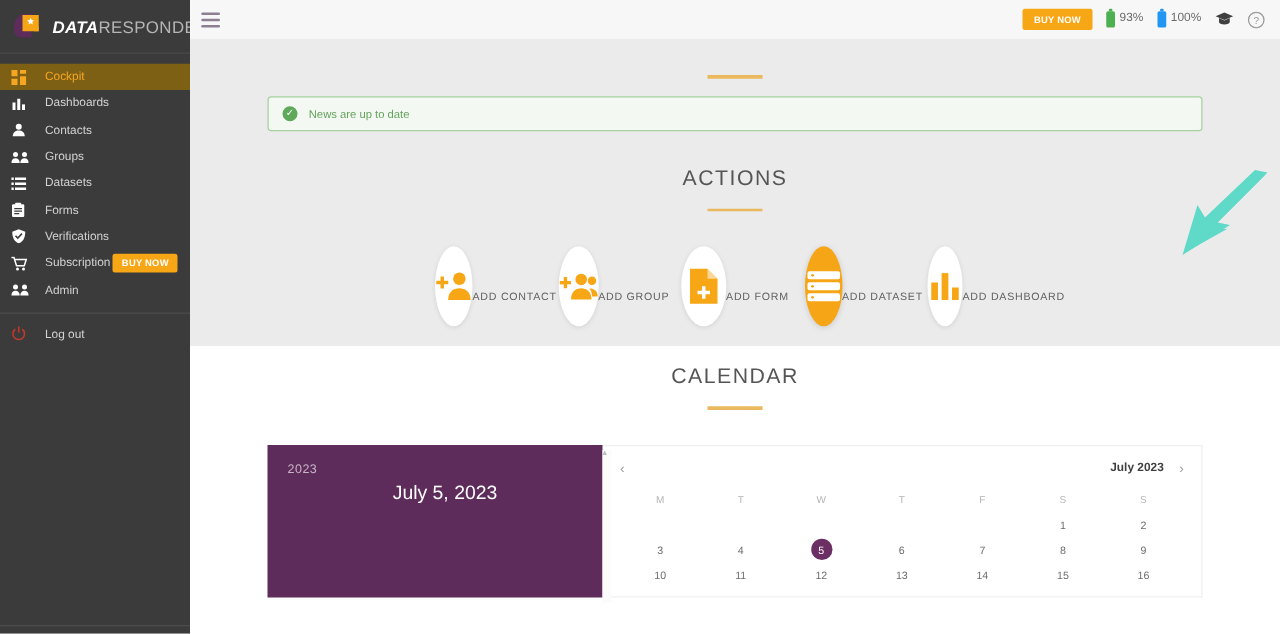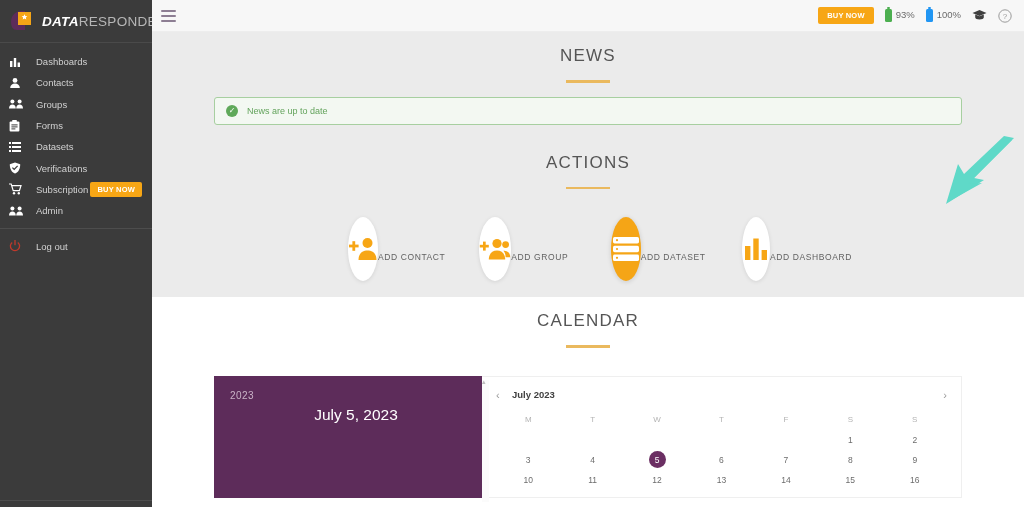--- a/index.html
+++ b/index.html
@@ -124,21 +124,21 @@
   }
   .cal-left .yr { font-size: 10px; color:#c9b3c7; letter-spacing:.4px; }
   .cal-left .dt { font-size: 15.5px; margin-top: 5px; font-weight: normal; text-align: center; }
   .cal-left .scrollnub { position:absolute; right:-7px; top:4px; width:7px; height:100%; background:#fbfbfb; }
   .cal-left .scrollnub::before { content:"\25B4"; position:absolute; top:-2px; left:0; font-size:7px; color:#bdbdbd; }
 
   .cal-right { flex:1 1 auto; background:#ffffff; border:1px solid #efefef; border-left:none; padding: 8px 14px 0; }
   .cal-head { display:flex; align-items:center; height: 20px; }
   .cal-head .nav-arrow { font-size: 11px; color:#9a9a9a; cursor:pointer; width:16px; }
   .cal-head .nav-arrow.right { text-align:right; }
-  .cal-head .mon { flex:1 1 auto; text-align:left; font-size: 9.5px; color:#3f3f3f; font-weight:bold; }
+  .cal-head .mon { flex:1 1 auto; text-align:right; font-size: 9.5px; color:#3f3f3f; font-weight:bold; }
   table.cal { width:100%; border-collapse:collapse; margin-top: 4px; }
   table.cal th { font-size: 8px; color:#b3b3b3; font-weight:normal; padding: 6px 0; }
   table.cal td { font-size: 8.5px; color:#6c6c6c; text-align:center; height: 20px; }
   table.cal td span.day { display:inline-flex; align-items:center; justify-content:center; width:17px; height:17px; border-radius:50%; }
   table.cal td span.day.sel { background:#6b2f63; color:#ffffff; }
 </style>
 </head>
 <body>
 
 <div id="app">
@@ -154,20 +154,31 @@
           <path d="M15.5 5.2 l.85 1.85 2.0 .2 -1.5 1.35 .42 1.98 -1.77 -1.03 -1.77 1.03 .42 -1.98 -1.5 -1.35 2.0 -.2 Z" fill="#ffffff"></path>
         </svg>
       </div>
       <div class="brand-text">
         <span class="b1">DATA</span><span class="b2">RESPONDER</span>
       </div>
     </div>
 
     <nav class="nav">
 
+      <div class="nav-item active">
+        <span class="ic">
+          <svg width="12" height="12" viewBox="0 0 12 12">
+              <rect x="0" y="0" width="5" height="5" fill="currentColor"></rect>
+              <rect x="7" y="0" width="5" height="3" fill="currentColor"></rect>
+              <rect x="0" y="7" width="5" height="5" fill="currentColor"></rect>
+              <rect x="7" y="5" width="5" height="7" fill="currentColor"></rect>
+            </svg>
+        </span>
+        <span class="lbl">Cockpit</span>
+      </div>
 
       <div class="nav-item">
         <span class="ic">
           <svg width="12" height="12" viewBox="0 0 12 12">
               <rect x="1" y="5" width="2.4" height="6" fill="currentColor"></rect>
               <rect x="4.8" y="2" width="2.4" height="9" fill="currentColor"></rect>
               <rect x="8.6" y="6.5" width="2.4" height="4.5" fill="currentColor"></rect>
             </svg>
         </span>
         <span class="lbl">Dashboards</span>
@@ -186,52 +197,52 @@
       <div class="nav-item">
         <span class="ic">
           <svg width="14" height="12" viewBox="0 0 14 12">
               <circle cx="3.4" cy="3.6" r="2" fill="currentColor"></circle>
               <circle cx="10.6" cy="3.6" r="2" fill="currentColor"></circle>
               <path d="M0 10.4 C0 7.9 1.5 6.6 3.4 6.6 C5.3 6.6 6.8 7.9 6.8 10.4 Z" fill="currentColor"></path>
               <path d="M7.2 10.4 C7.2 7.9 8.7 6.6 10.6 6.6 C12.5 6.6 14 7.9 14 10.4 Z" fill="currentColor"></path>
             </svg>
         </span>
         <span class="lbl">Groups</span>
+      </div>
+
+      <div class="nav-item">
+        <span class="ic">
+          <svg width="12" height="12" viewBox="0 0 12 12">
+              <rect x="0" y="1" width="2" height="2" fill="currentColor"></rect>
+              <rect x="3" y="1" width="9" height="2" fill="currentColor"></rect>
+              <rect x="0" y="5" width="2" height="2" fill="currentColor"></rect>
+              <rect x="3" y="5" width="9" height="2" fill="currentColor"></rect>
+              <rect x="0" y="9" width="2" height="2" fill="currentColor"></rect>
+              <rect x="3" y="9" width="9" height="2" fill="currentColor"></rect>
+            </svg>
+        </span>
+        <span class="lbl">Datasets</span>
       </div>
 
       <div class="nav-item">
         <span class="ic">
           <svg width="11" height="12" viewBox="0 0 11 12">
               <rect x="0.6" y="1.4" width="9.8" height="10.2" rx="1" fill="currentColor"></rect>
               <rect x="3.2" y="0" width="4.6" height="2.4" rx="0.6" fill="currentColor"></rect>
               <rect x="2.4" y="4.4" width="6.2" height="1" fill="#3b3b3b"></rect>
               <rect x="2.4" y="6.4" width="6.2" height="1" fill="#3b3b3b"></rect>
               <rect x="2.4" y="8.4" width="4" height="1" fill="#3b3b3b"></rect>
             </svg>
         </span>
         <span class="lbl">Forms</span>
       </div>
 
       <div class="nav-item">
         <span class="ic">
           <svg width="12" height="12" viewBox="0 0 12 12">
-              <rect x="0" y="1" width="2" height="2" fill="currentColor"></rect>
-              <rect x="3" y="1" width="9" height="2" fill="currentColor"></rect>
-              <rect x="0" y="5" width="2" height="2" fill="currentColor"></rect>
-              <rect x="3" y="5" width="9" height="2" fill="currentColor"></rect>
-              <rect x="0" y="9" width="2" height="2" fill="currentColor"></rect>
-              <rect x="3" y="9" width="9" height="2" fill="currentColor"></rect>
-            </svg>
-        </span>
-        <span class="lbl">Datasets</span>
-      </div>
-
-      <div class="nav-item">
-        <span class="ic">
-          <svg width="12" height="12" viewBox="0 0 12 12">
               <path d="M6 0.4 L11.2 2.3 C11.2 7.4 9.2 10.4 6 11.6 C2.8 10.4 0.8 7.4 0.8 2.3 Z" fill="currentColor"></path>
               <path d="M3.4 5.6 L5.2 7.4 L8.6 3.9" stroke="#3b3b3b" stroke-width="1.3" fill="none"></path>
             </svg>
         </span>
         <span class="lbl">Verifications</span>
       </div>
 
       <div class="nav-item">
         <span class="ic">
           <svg width="13" height="12" viewBox="0 0 13 12">
@@ -306,21 +317,20 @@
               <text x="7" y="10" font-size="8" fill="#9a9a9a" text-anchor="middle" font-family="Liberation Sans">?</text>
             </svg>
         </span>
       </div>
     </header>
 
     <div id="scrollarea">
 
       <div class="grey-section">
 
-        <h2 class="sec-title">NEWS</h2>
         <div class="sec-rule"></div>
 
         <div class="alert-wrap">
           <div class="alert">
             <span class="ck">✓</span>
             <span>News are up to date</span>
           </div>
         </div>
 
         <h2 class="sec-title" style="margin-top:28px">ACTIONS</h2>
@@ -347,20 +357,31 @@
                   <circle cx="26.6" cy="9.6" r="3.4" fill="currentColor"></circle>
                   <path d="M9.8 24.5 C9.8 18.5 13.6 15.6 18 15.6 C22.4 15.6 26.2 18.5 26.2 24.5 Z" fill="currentColor"></path>
                   <path d="M24.4 15.8 C27.8 15.8 31.2 17.2 31.2 22.2 L26.6 22.2 C26.6 19.4 25.8 17.2 24.4 15.8 Z" fill="currentColor"></path>
                   <rect x="0.8" y="9.8" width="9" height="2.7" fill="currentColor"></rect>
                   <rect x="4" y="6.6" width="2.7" height="9" fill="currentColor"></rect>
                 </svg>
             </div>
             <div class="cap">ADD GROUP</div>
           </div>
 
+          <div class="action">
+            <div class="circ">
+              <svg width="26" height="30" viewBox="0 0 26 30">
+                  <path d="M2 1 H16 L24 9 V29 H2 Z" fill="currentColor"></path>
+                  <path d="M16 1 V9 H24 Z" fill="#ffffff" opacity=".55"></path>
+                  <rect x="11.6" y="15" width="2.8" height="10" fill="#ffffff"></rect>
+                  <rect x="8" y="18.6" width="10" height="2.8" fill="#ffffff"></rect>
+                </svg>
+            </div>
+            <div class="cap">ADD FORM</div>
+          </div>
 
           <div class="action hl">
             <div class="circ">
               <svg width="30" height="28" viewBox="0 0 30 28">
                   <rect x="2" y="2" width="26" height="6.4" rx="1.6" fill="currentColor"></rect>
                   <rect x="2" y="10.8" width="26" height="6.4" rx="1.6" fill="currentColor"></rect>
                   <rect x="2" y="19.6" width="26" height="6.4" rx="1.6" fill="currentColor"></rect>
                   <circle cx="6" cy="5.2" r="1.1" fill="#f5a516"></circle>
                   <circle cx="6" cy="14" r="1.1" fill="#f5a516"></circle>
                   <circle cx="6" cy="22.8" r="1.1" fill="#f5a516"></circle>

